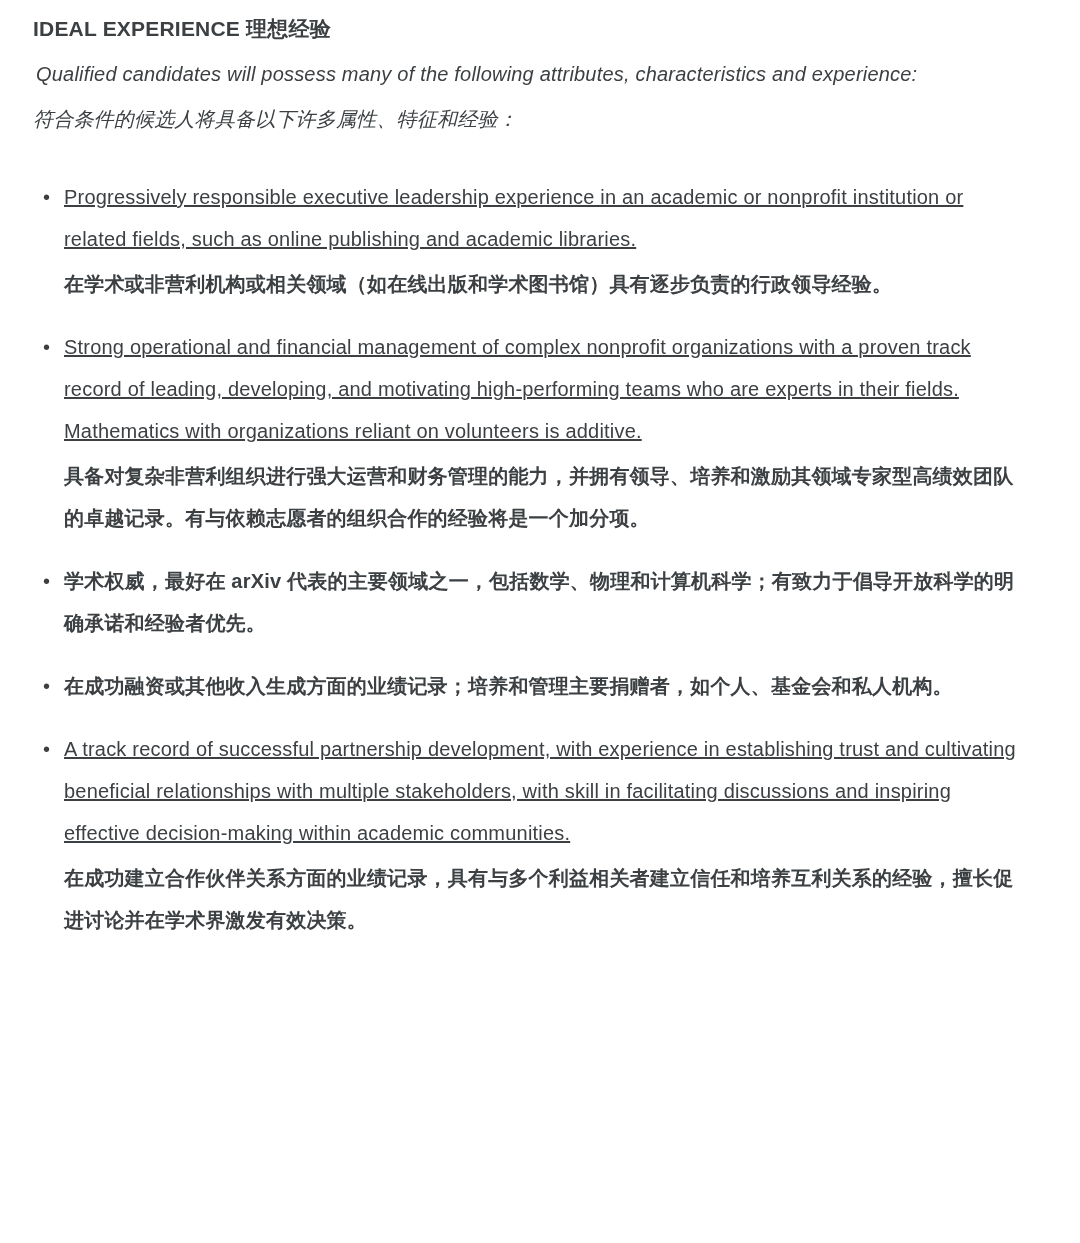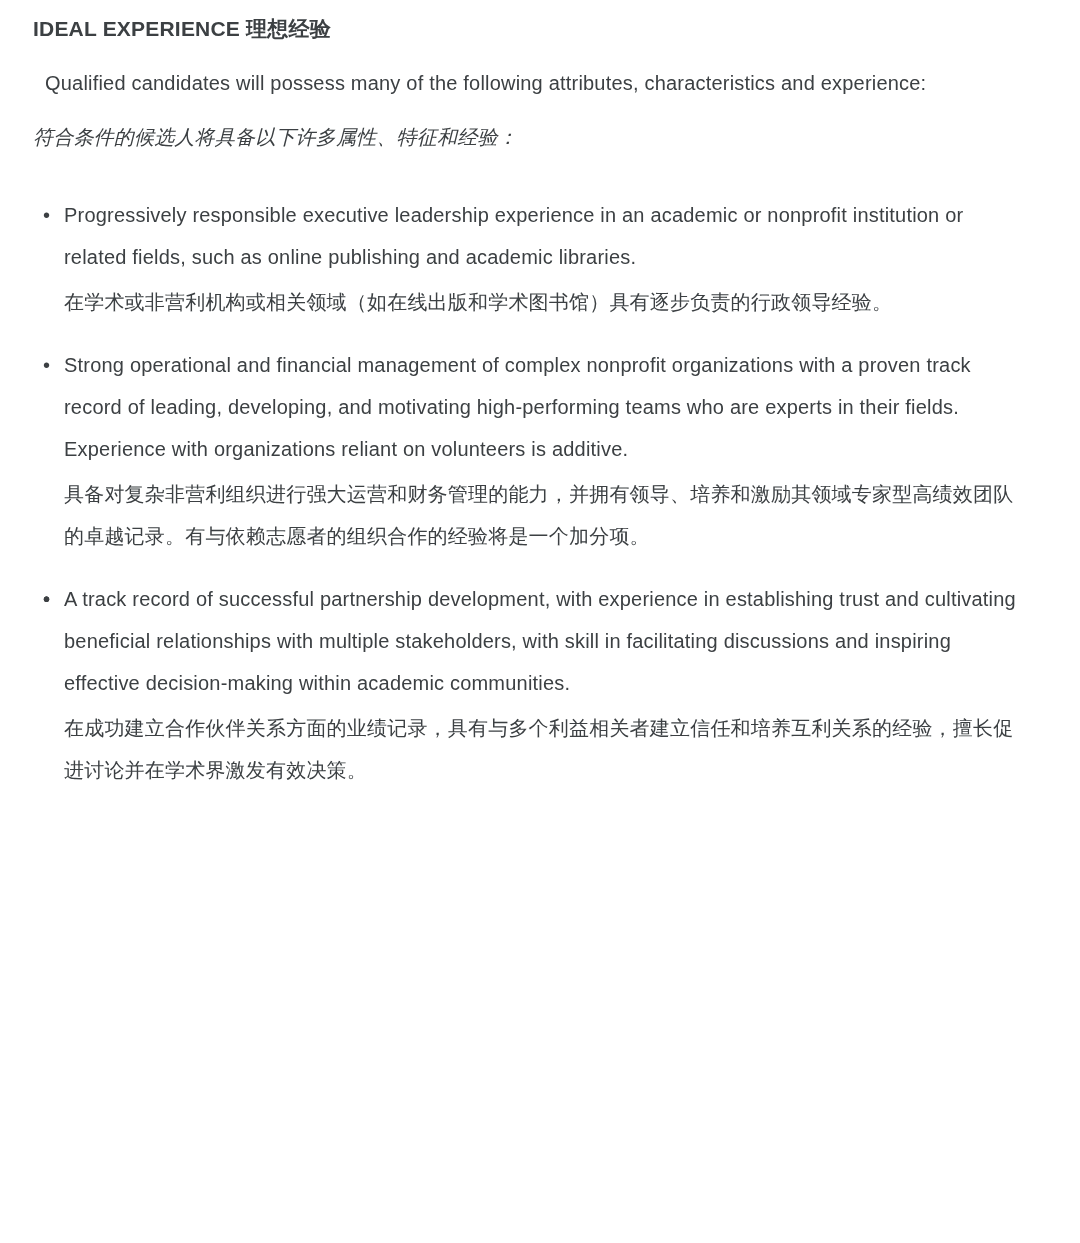--- a/index.html
+++ b/index.html
@@ -23,21 +23,22 @@
     letter-spacing: 0.2px;
   }
   .doc-heading {
     margin: 0;
     font-size: 21px;
     font-weight: 700;
     line-height: 42px;
     color: #3c4043;
   }
   .intro-en {
-    margin: 12px;
+    margin: 3px;
+    font-style: italic;
   }
   .intro-zh {
     margin: 2px 0 0 0;
     font-style: italic;
   }
   ul.qual-list {
     list-style: none;
     margin: 36px 0 0 0;
     padding: 0;
   }
@@ -49,23 +50,25 @@
     margin-top: 21px;
   }
   .bullet {
     position: absolute;
     left: 10px;
     top: 0;
     line-height: 42px;
   }
   li p.en {
     margin: 0;
+    text-decoration: underline;
   }
   li p.zh {
     margin: 3px 0 0 0;
+    font-weight: bold;
   }
 </style>
 </head>
 <body>
 
 <div class="doc">
 
   <h1 class="doc-heading">IDEAL EXPERIENCE 理想经验</h1>
 
   <p class="intro-en">Qualified candidates will possess many of the following attributes, characteristics and experience:</p>
@@ -75,30 +78,32 @@
   <ul class="qual-list">
 
     <li>
       <span class="bullet">•</span>
       <p class="en">Progressively responsible executive leadership experience in an academic or nonprofit institution or related fields, such as online publishing and academic libraries.</p>
       <p class="zh">在学术或非营利机构或相关领域（如在线出版和学术图书馆）具有逐步负责的行政领导经验。</p>
     </li>
 
     <li>
       <span class="bullet">•</span>
-      <p class="en">Strong operational and financial management of complex nonprofit organizations with a proven track record of leading, developing, and motivating high-performing teams who are experts in their fields. Experience with organizations reliant on volunteers is additive.</p>
+      <p class="en">Strong operational and financial management of complex nonprofit organizations with a proven track record of leading, developing, and motivating high-performing teams who are experts in their fields. Mathematics with organizations reliant on volunteers is additive.</p>
       <p class="zh">具备对复杂非营利组织进行强大运营和财务管理的能力，并拥有领导、培养和激励其领域专家型高绩效团队的卓越记录。有与依赖志愿者的组织合作的经验将是一个加分项。</p>
     </li>
 
     <li>
       <span class="bullet">•</span>
+      <p class="zh">学术权威，最好在 arXiv 代表的主要领域之一，包括数学、物理和计算机科学；有致力于倡导开放科学的明确承诺和经验者优先。</p>
     </li>
 
     <li>
       <span class="bullet">•</span>
+      <p class="zh">在成功融资或其他收入生成方面的业绩记录；培养和管理主要捐赠者，如个人、基金会和私人机构。</p>
     </li>
 
     <li>
       <span class="bullet">•</span>
       <p class="en">A track record of successful partnership development, with experience in establishing trust and cultivating beneficial relationships with multiple stakeholders, with skill in facilitating discussions and inspiring effective decision-making within academic communities.</p>
       <p class="zh">在成功建立合作伙伴关系方面的业绩记录，具有与多个利益相关者建立信任和培养互利关系的经验，擅长促进讨论并在学术界激发有效决策。</p>
     </li>
 
   </ul>
 

